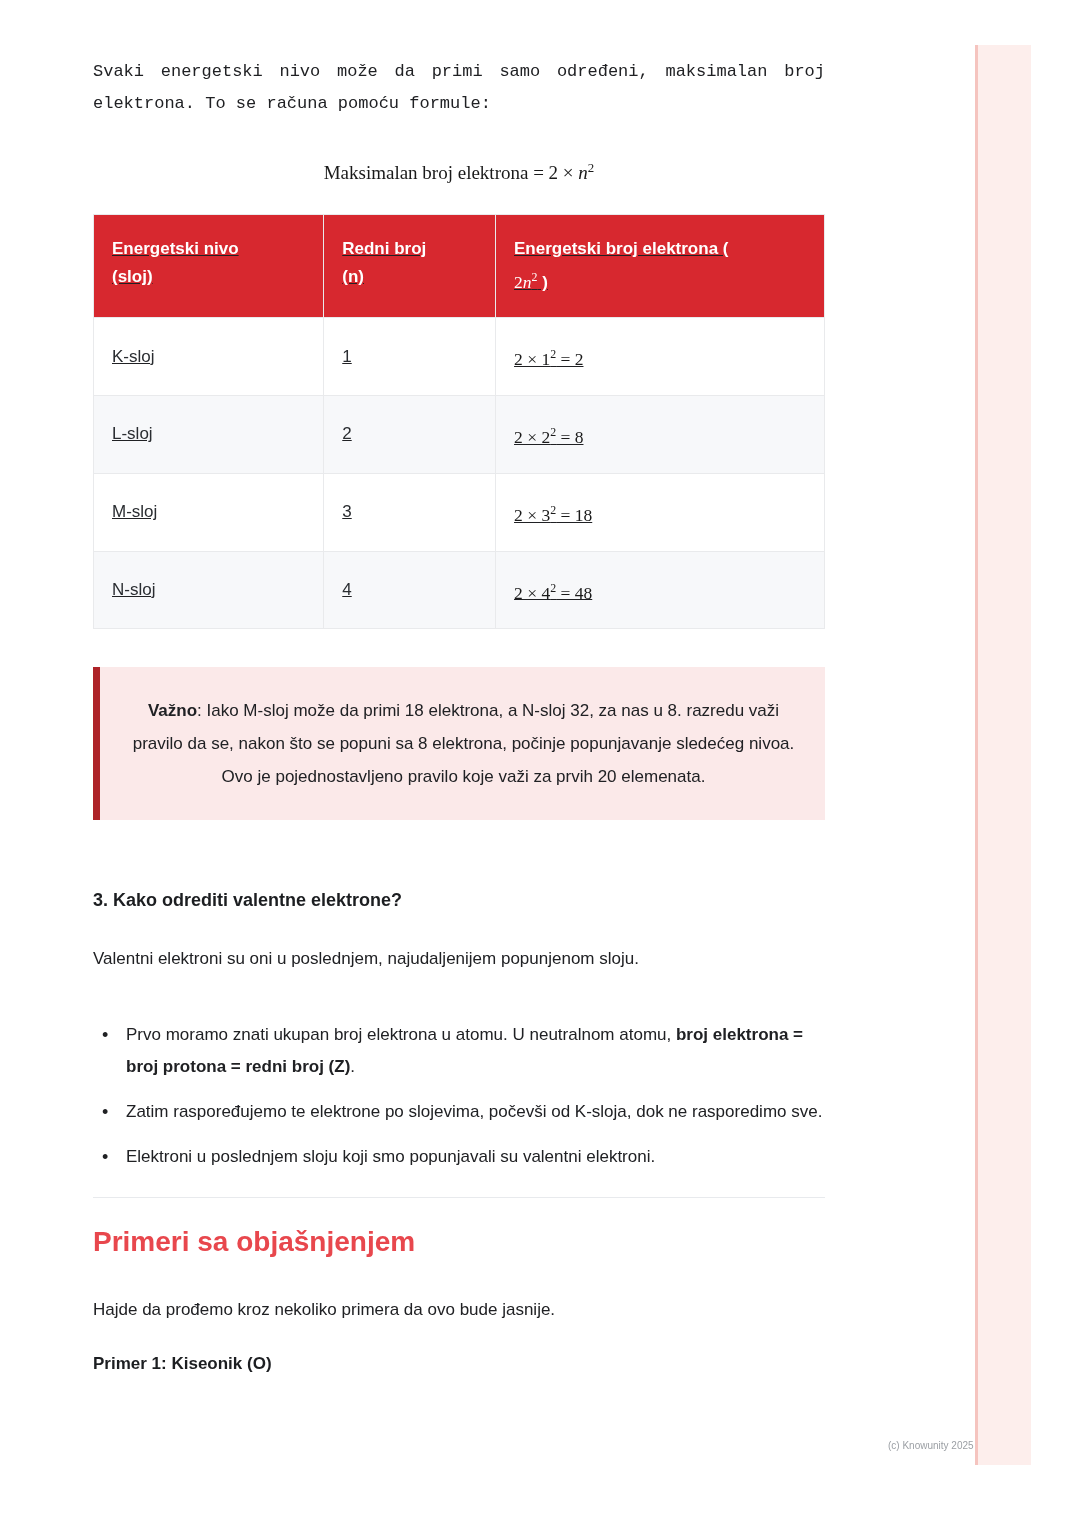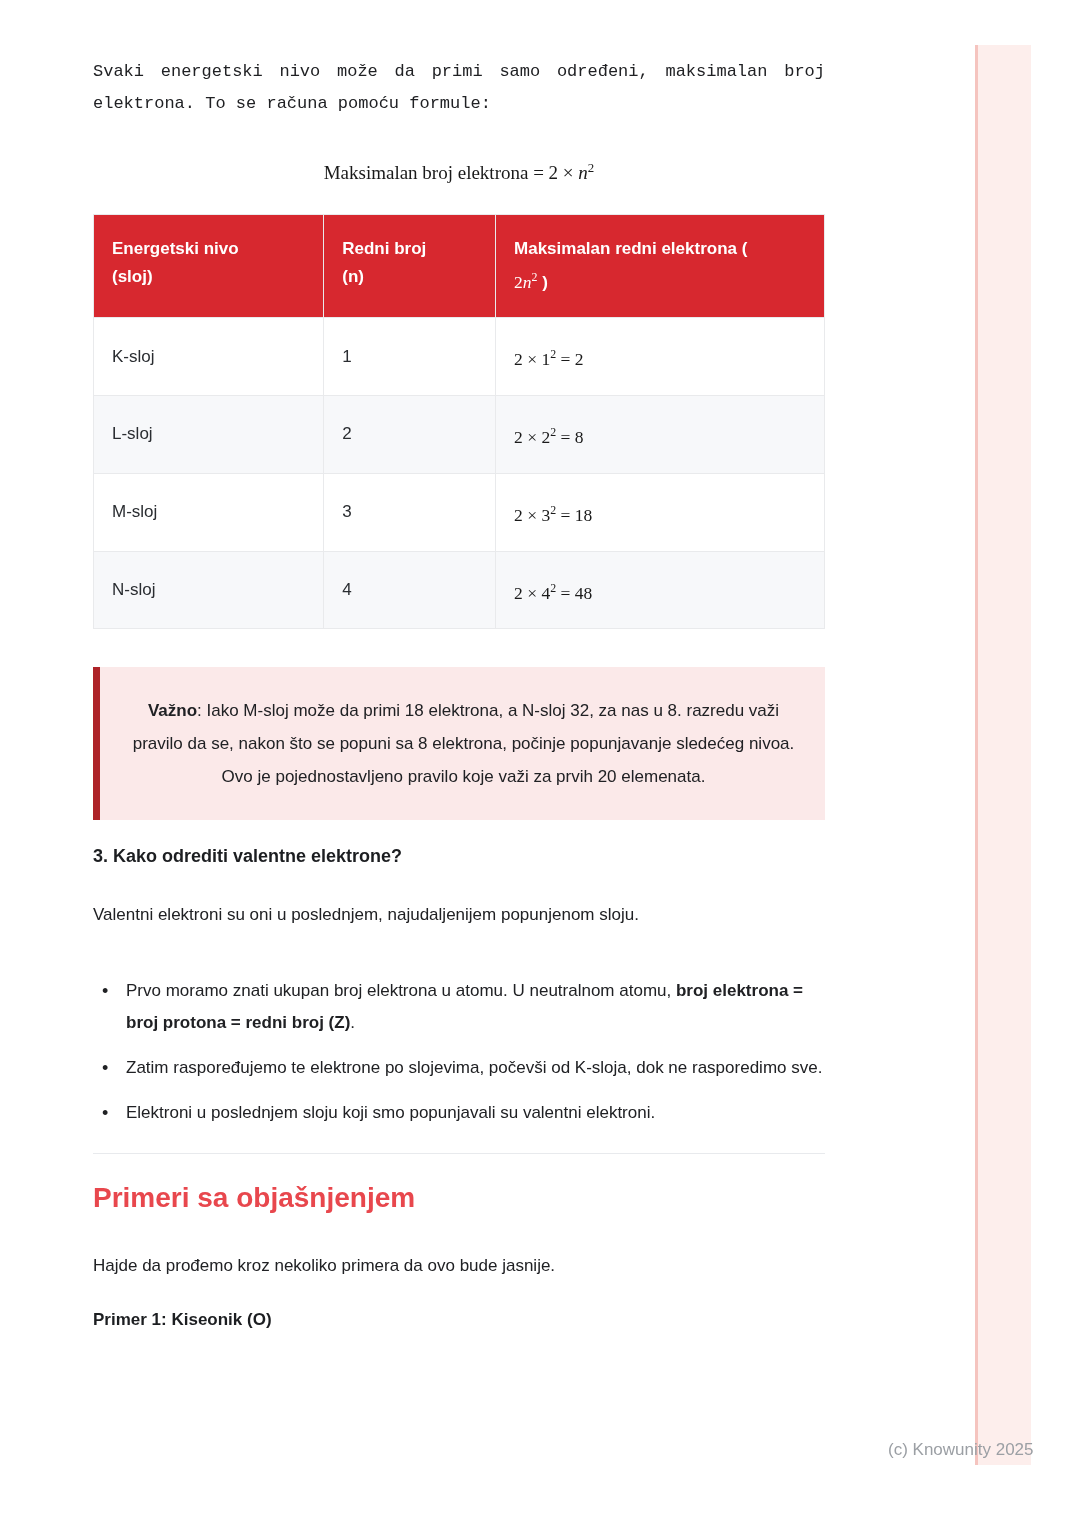--- a/index.html
+++ b/index.html
@@ -50,20 +50,21 @@
     border-radius:5px;
     padding:2px 9px;
     margin:0 10px;
     line-height:19px;
   }
   table {
     margin-top:30px;
     width:100%;
     border-collapse:collapse;
     font-size:17px;
+    text-decoration:underline;
   }
   th {
     background:#d7282f;
     color:#ffffff;
     font-weight:bold;
     text-align:left;
     vertical-align:top;
     padding:20px 18px;
     line-height:28px;
     border:1px solid #e9eaec;
@@ -86,21 +87,21 @@
     background:#fbe9e9;
     border-left:7px solid #ae2328;
     padding:27px 30px 27px 32px;
     font-size:17px;
     line-height:33px;
     color:#202124;
     text-align:center;
   }
   .bold { font-weight:bold; }
   .h3 {
-    margin-top:26px;
+    margin-top:70px;
     font-size:18px;
     font-weight:bold;
     color:#1c1e21;
   }
   .p-gap { margin-top:32px; }
   ul.bullets {
     list-style:none;
     margin-top:44px;
   }
   ul.bullets li {
@@ -129,21 +130,21 @@
   }
   .example-title {
     margin-top:28px;
     font-size:17px;
     font-weight:bold;
     color:#1c1e21;
   }
   .footer-credit {
     position:absolute;
     left:888px; top:1440px;
-    font-size:17px;
+    font-size:10px;
     color:#9b9fa4;
     z-index:2;
   }
 </style>
 </head>
 <body>
 
 <div class="side-stripe"></div>
 
 <div class="content">
@@ -151,21 +152,21 @@
   <p class="para justify">Svaki energetski nivo može da primi samo određeni, maksimalan broj elektrona. To se računa pomoću formule:</p>
 
   <div class="formula math"><span>Maksimalan broj elektrona = 2 × </span><span class="var">n</span><sup>2</sup></div>
 
 
   <table>
     <thead>
       <tr>
         <th class="col1"><span>Energetski nivo</span><br><span>(sloj)</span></th>
         <th class="col2"><span>Redni broj</span><br><span>(n)</span></th>
-        <th class="col3"><span>Maksimalan redni elektrona (</span><br><span class="math"><span>2</span><span class="var">n</span><sup>2</sup></span><span> )</span></th>
+        <th class="col3"><span>Energetski broj elektrona (</span><br><span class="math"><span>2</span><span class="var">n</span><sup>2</sup></span><span> )</span></th>
       </tr>
     </thead>
     <tbody>
       <tr>
         <td>K-sloj</td>
         <td>1</td>
         <td class="math-cell"><span>2 × 1</span><sup>2</sup><span> = 2</span></td>
       </tr>
       <tr>
         <td>L-sloj</td>

